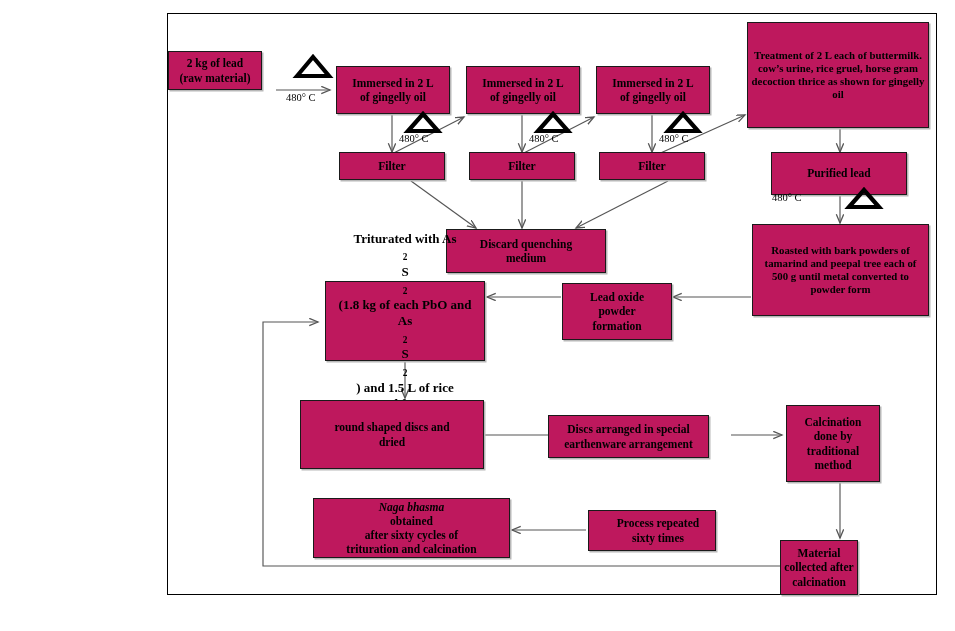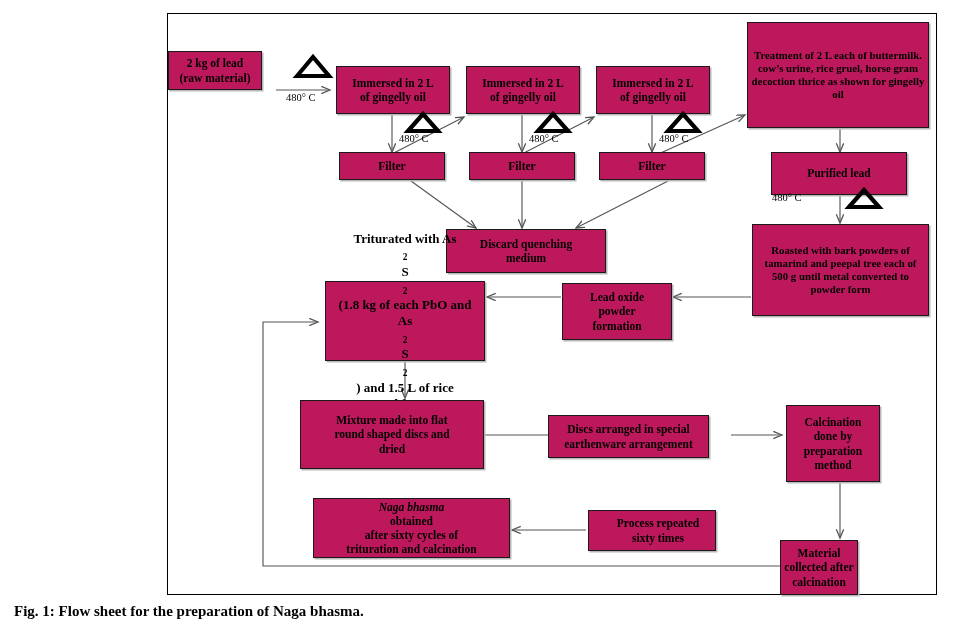--- a/index.html
+++ b/index.html
@@ -174,38 +174,37 @@
     <span>
       <span><span>Triturated with As</span><sub>2</sub><span>S</span><sub>2</sub></span>
       <span>(1.8 kg of each  PbO and</span>
       <span><span>As</span><sub>2</sub><span>S</span><sub>2</sub><span>) and 1.5 L of rice</span></span>
       <span>gruel for 6 H</span>
     </span>
   </div>
 
   <div class="node" style="left:300px;top:400px;width:184px;height:69px;">
     <span>
-      <span>Mixture made into flat</span>
       <span>round shaped discs and</span>
       <span>dried</span>
     </span>
   </div>
 
   <div class="node" style="left:548px;top:415px;width:161px;height:43px;">
     <span>
       <span>Discs arranged in special</span>
       <span>earthenware arrangement</span>
     </span>
   </div>
 
   <div class="node" style="left:786px;top:405px;width:94px;height:77px;">
     <span>
       <span>Calcination</span>
       <span>done by</span>
-      <span>preparation</span>
+      <span>traditional</span>
       <span>method</span>
     </span>
   </div>
 
   <div class="node" style="left:780px;top:540px;width:78px;height:55px;">
     <span>
       <span>Material</span>
       <span>collected after</span>
       <span>calcination</span>
     </span>
@@ -238,15 +237,14 @@
       <path d="M849,207 L864,190 L879,207 Z"></path>
     </g>
   </svg>
 
   <div class="lbl" style="left:286px;top:92px;">480° C</div>
   <div class="lbl" style="left:399px;top:133px;">480° C</div>
   <div class="lbl" style="left:529px;top:133px;">480° C</div>
   <div class="lbl" style="left:659px;top:133px;">480° C</div>
   <div class="lbl" style="left:772px;top:192px;">480° C</div>
 
-  <div id="caption">Fig. 1: Flow sheet for the preparation of Naga bhasma.</div>
 
 </div>
 
 </body></html>

